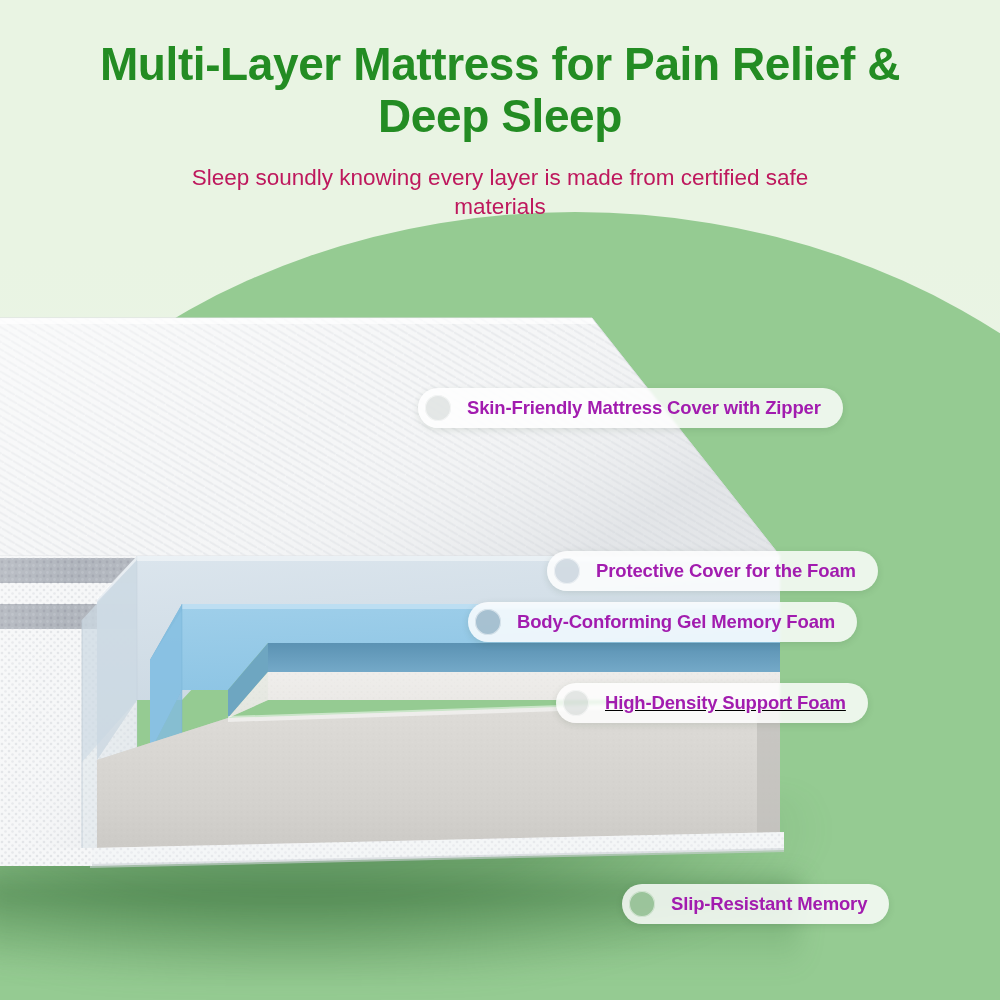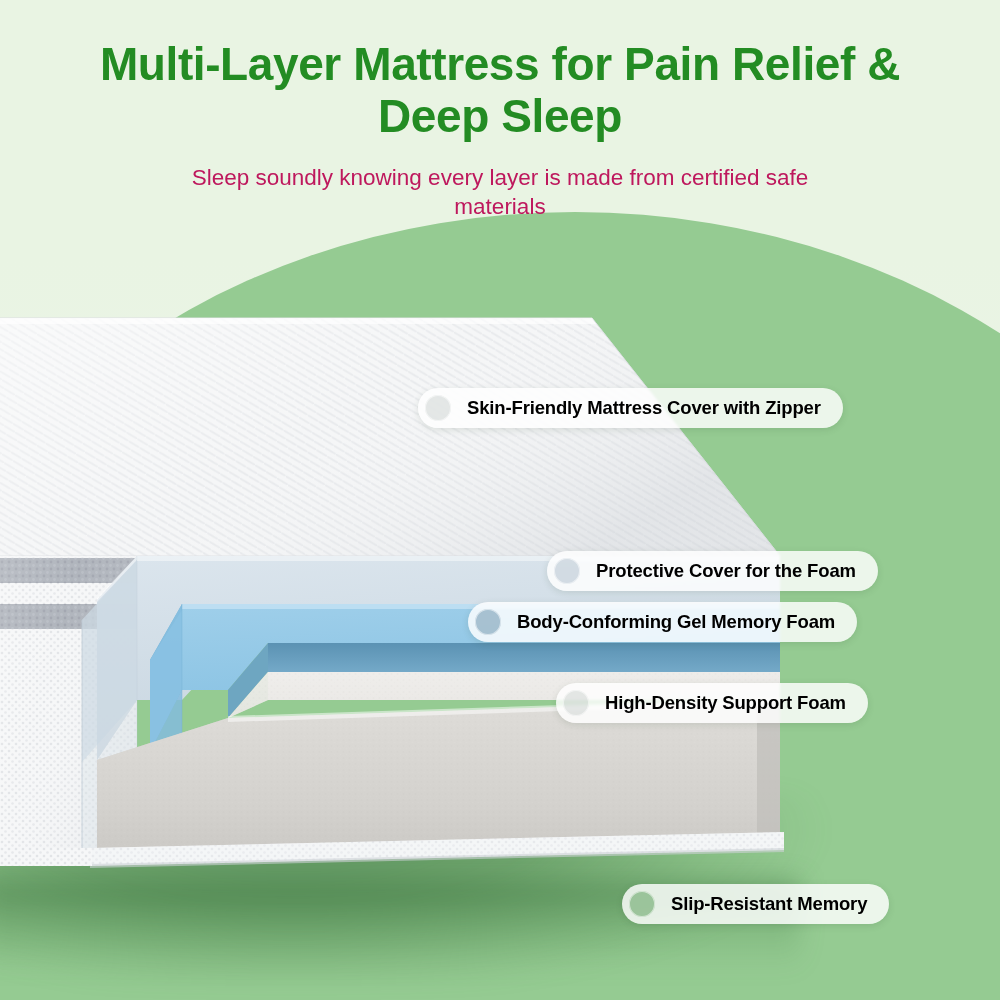--- a/index.html
+++ b/index.html
@@ -84,28 +84,28 @@
   .pill .dot {
     width:26px; height:26px; border-radius:50%;
     background:rgba(170,180,175,0.30);
     box-shadow:inset 0 0 0 1px rgba(255,255,255,0.55);
     flex:0 0 auto;
     margin-right:16px;
   }
   .pill .txt {
     font-size:18.5px;
     font-weight:700;
-    color:#000000;
+    color:#a21caf;
     white-space:nowrap;
     letter-spacing:-0.15px;
   }
   .pill.p1 { left:418px; top:388px; }
   .pill.p2 { left:547px; top:551px; }
   .pill.p3 { left:468px; top:602px; }
-  .pill.p4 { left:556px; top:683px; }
+  .pill.p4 { left:556px; top:683px;text-decoration:underline; }
   .pill.p5 { left:622px; top:884px; }
   .pill.p3 .dot { background:rgba(110,150,175,0.55); }
   .pill.p5 .dot { background:rgba(110,170,110,0.62); }
   .pill.p2 .dot { background:rgba(170,185,200,0.48); }
 </style>
 </head>
 <body>
 
 <div class="stage">
 

